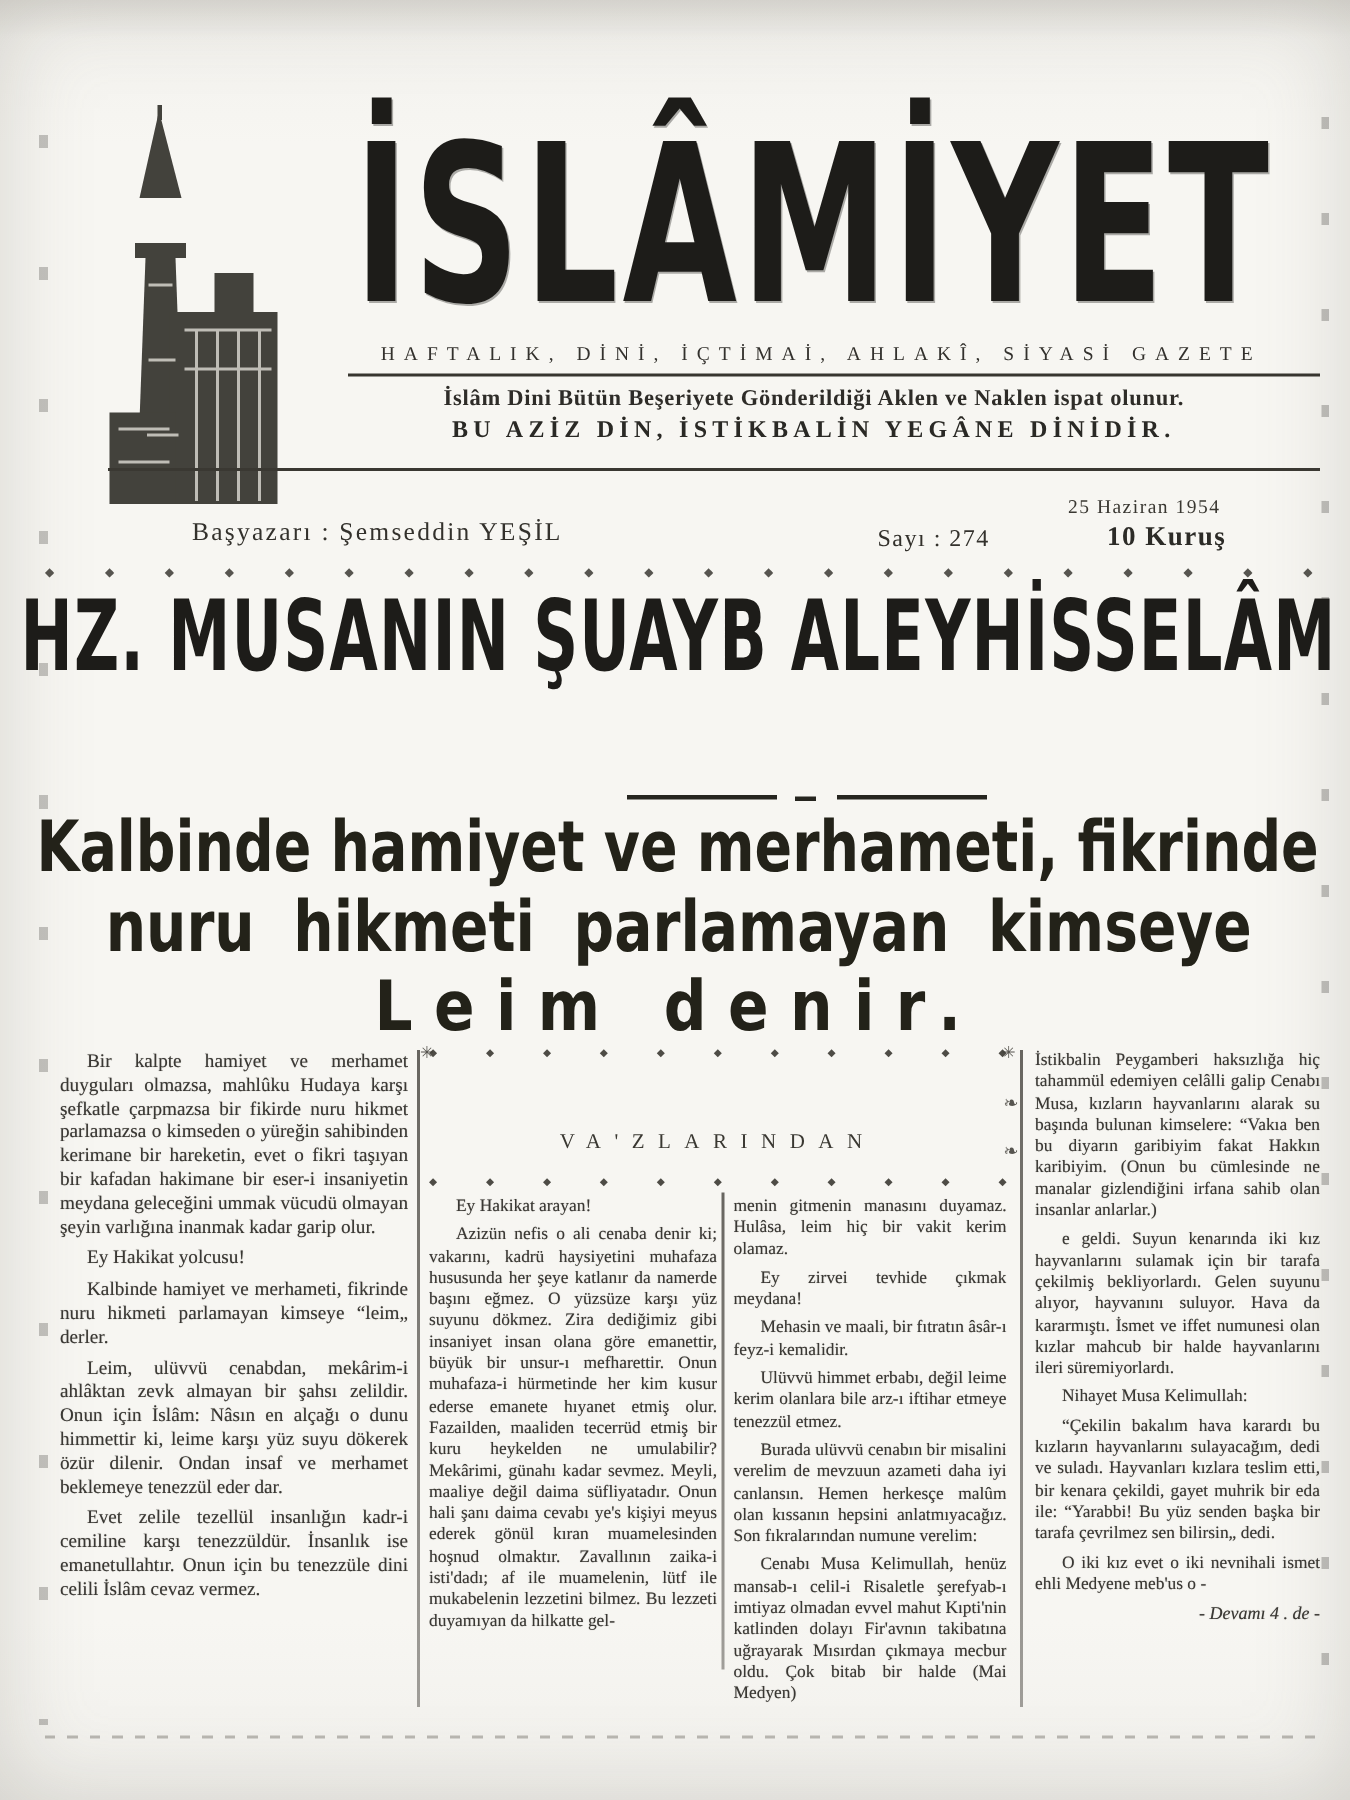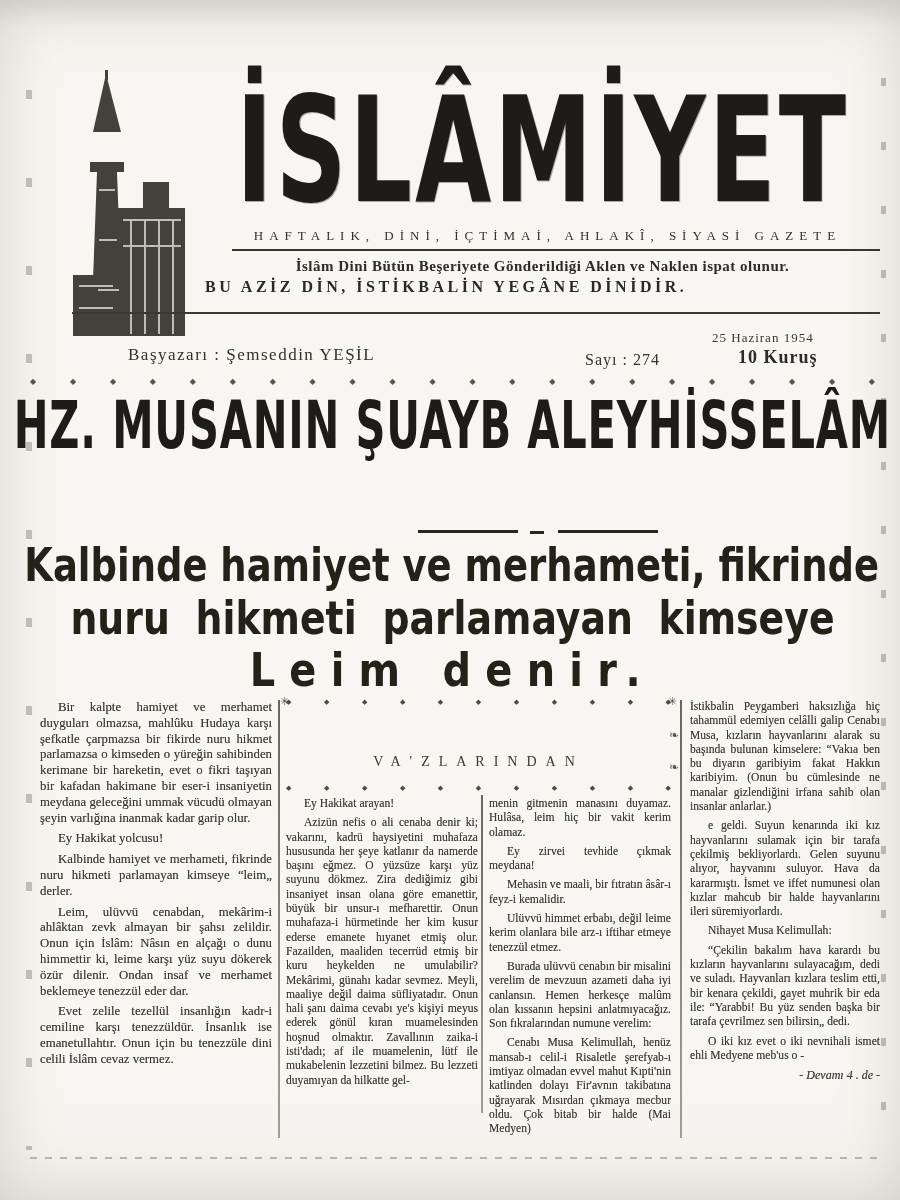--- a/index.html
+++ b/index.html
@@ -11,21 +11,21 @@
   .ink{color:#232220;}
   .condensed{display:inline-block;white-space:nowrap;transform:scale(var(--sx,1),var(--sy,1));transform-origin:center center;}
   
   .title-wrap{left:200px;top:74px;width:685px;height:152px;display:flex;align-items:center;justify-content:center;}
   .title{font-family:"DejaVu Sans",sans-serif;font-weight:800;font-size:106px;letter-spacing:3px;color:#1d1c19;
     --sx:.93;--sy:1.38;text-shadow:1px 1px 0 rgba(30,28,25,.35);}
   .subtitle{left:215px;top:228px;width:665px;text-align:center;font-family:"Liberation Serif",serif;
     font-size:13px;font-weight:normal;letter-spacing:6px;color:#33312d;}
   .rule1{left:232px;top:249px;width:648px;height:2px;background:#37352f;}
   .slogan1{left:205px;top:258px;width:675px;text-align:center;font-size:15px;font-weight:bold;color:#2e2c28;letter-spacing:.5px;}
-  .slogan2{left:205px;top:278px;width:675px;font-size:16px;font-weight:bold;letter-spacing:3.5px;color:#2a2925;}
+  .slogan2{left:205px;top:278px;width:675px;text-align:center;font-size:16px;font-weight:bold;letter-spacing:3.5px;color:#2a2925;}
   .rule2{left:72px;top:312px;width:808px;height:2px;background:#3a3832;}
   .editor{left:128px;top:345px;font-size:17px;letter-spacing:1.5px;color:#33312c;}
   .issue{left:585px;top:351px;font-size:16px;letter-spacing:1px;color:#33312c;}
   .date{left:712px;top:330px;font-size:13px;letter-spacing:1px;color:#3a3832;}
   .price{left:738px;top:347px;font-size:18px;font-weight:bold;letter-spacing:1px;color:#2c2b27;}
   .orn-row{left:30px;top:377px;width:845px;text-align:justify;text-align-last:justify;font-size:8px;
     word-spacing:26px;color:#3c3a34;opacity:.85;}
   
   .headline1{left:28px;top:390px;width:848px;height:70px;display:flex;align-items:center;justify-content:center;}
   .headline1 span{font-family:"DejaVu Sans",sans-serif;font-weight:800;font-size:52px;color:#1d1c19;

